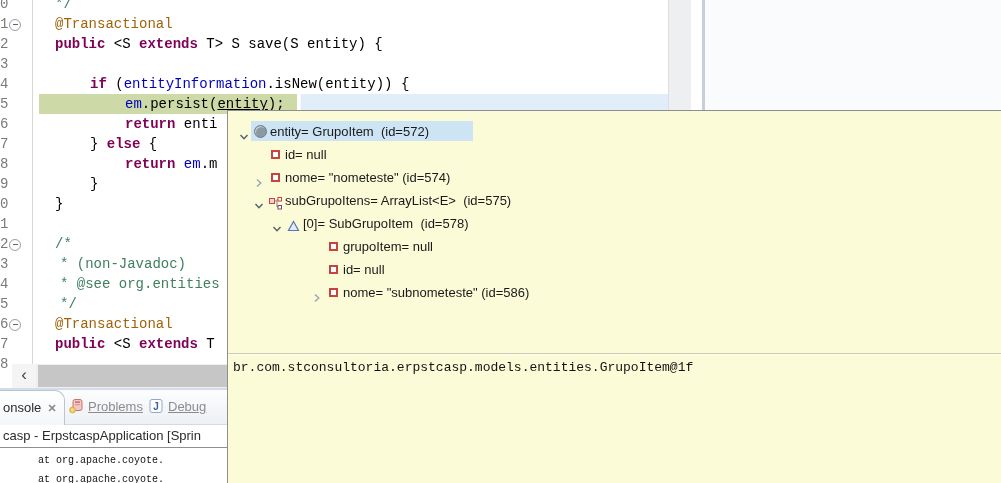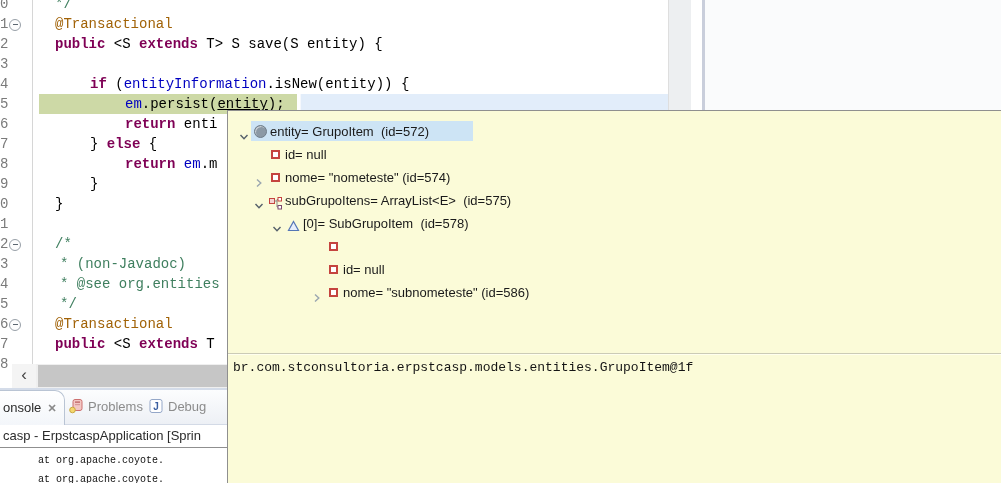--- a/index.html
+++ b/index.html
@@ -41,21 +41,21 @@
   #console-sash{position:absolute;left:0;top:388px;width:228px;height:2px;background:#d4dce9;z-index:4;}
   #console-panel{position:absolute;left:0;top:390px;width:228px;height:93px;z-index:4;overflow:hidden;}
   #tabbar{position:absolute;left:0;top:0;width:228px;height:34px;
     background:linear-gradient(#fcfdfe,#edf0f5);border-bottom:1px solid #d3dae6;}
   #tab-active{position:absolute;left:-8px;top:0;width:71px;height:34px;
     background:linear-gradient(#ffffff,#f3f6fa);
     border:1px solid #b9c4d4;border-bottom:none;border-top-right-radius:10px;}
   .tab-label-active{position:absolute;left:10px;top:0;height:34px;line-height:33px;font-size:13px;color:#2b2b2b;}
   .tab-close{position:absolute;left:52px;top:10px;width:14px;height:14px;color:#8a8a8a;
     font-size:11px;line-height:14px;text-align:center;font-weight:bold;}
-  .tab-inactive{position:absolute;top:0;height:34px;line-height:33px;font-size:13px;color:#8c8c8c;}
+  .tab-inactive{position:absolute;top:0;height:34px;line-height:33px;font-size:13px;color:#8c8c8c;text-decoration:underline;}
   .tab-icon{position:absolute;top:9px;width:15px;height:15px;}
   #console-body{position:absolute;left:0;top:35px;width:228px;height:58px;background:#fff;}
   #console-title{position:absolute;left:3px;top:3px;width:260px;height:18px;font-size:13px;color:#2b2b2b;white-space:pre;}
   #console-title-sep{position:absolute;left:0;top:22px;width:228px;height:1px;background:#8f8f8f;}
   .console-line{position:absolute;left:38px;width:260px;height:19px;line-height:19px;
     font-family:Liberation Mono, monospace;font-size:10px;color:#111;white-space:pre;}
   
   #popup{position:absolute;left:227px;top:110px;width:774px;height:373px;background:#fbfbd8;
     border-top:1px solid #8f8f8f;border-left:1px solid #8f8f8f;z-index:10;}
   .tree-row{position:absolute;left:0;width:772px;height:23px;line-height:23px;font-size:13px;color:#1a1a1a;white-space:pre;}
@@ -152,21 +152,21 @@
             <rect x="0.5" y="1.5" width="5" height="5" fill="#f6d4d2" stroke="#c5443f"></rect>
             <path d="M5.5 4 H8 M8 2.5 V10 M8 2.5 H9 M8 10 H9" stroke="#8a8a8a" fill="none"></path>
             <rect x="9" y="0.5" width="3.5" height="3.5" fill="#fff" stroke="#c5443f"></rect>
             <rect x="9" y="8.5" width="3.5" height="3.5" fill="#fff" stroke="#7d4a6e"></rect>
           </svg></div><div class="tree-label" style="left: 57px;">subGrupoItens= ArrayList&lt;E&gt;  (id=575)</div></div>
       <div class="tree-row" style="top: 101px;"><div class="tree-chev" style="left: 44px;"><svg width="10" height="10" viewBox="0 0 10 10">
             <polyline points="1.5,3 5,6.8 8.5,3" fill="none" stroke="#55606a" stroke-width="1.4"></polyline>
           </svg></div><div class="tree-ic" style="left: 59px;"><svg width="13" height="13" viewBox="0 0 13 13">
             <polygon points="6.5,1.5 11.5,10.5 1.5,10.5" fill="#e7eefb" stroke="#5576b5" stroke-width="1.2"></polygon>
           </svg></div><div class="tree-label" style="left: 75px;">[0]= SubGrupoItem  (id=578)</div></div>
-      <div class="tree-row" style="top: 124px;"><div class="tree-ic" style="left: 99px;"><div class="ic-field"></div></div></div>
+      <div class="tree-row" style="top: 124px;"><div class="tree-ic" style="left: 99px;"><div class="ic-field"></div></div><div class="tree-label" style="left: 115px;">grupoItem= null</div></div>
       <div class="tree-row" style="top: 147px;"><div class="tree-ic" style="left: 99px;"><div class="ic-field"></div></div><div class="tree-label" style="left: 115px;">id= null</div></div>
       <div class="tree-row" style="top: 170px;"><div class="tree-chev" style="left: 84px;"><svg width="10" height="10" viewBox="0 0 10 10">
             <polyline points="3,1.5 6.8,5 3,8.5" fill="none" stroke="#9aa6b0" stroke-width="1.4"></polyline>
           </svg></div><div class="tree-ic" style="left: 99px;"><div class="ic-field"></div></div><div class="tree-label" style="left: 115px;">nome= "subnometeste" (id=586)</div></div>
     </div>
   <div id="popup-sep1"></div>
   <div id="popup-sep2"></div>
   <div id="popup-detail">br.com.stconsultoria.erpstcasp.models.entities.GrupoItem@1f</div>
 </div>
 

